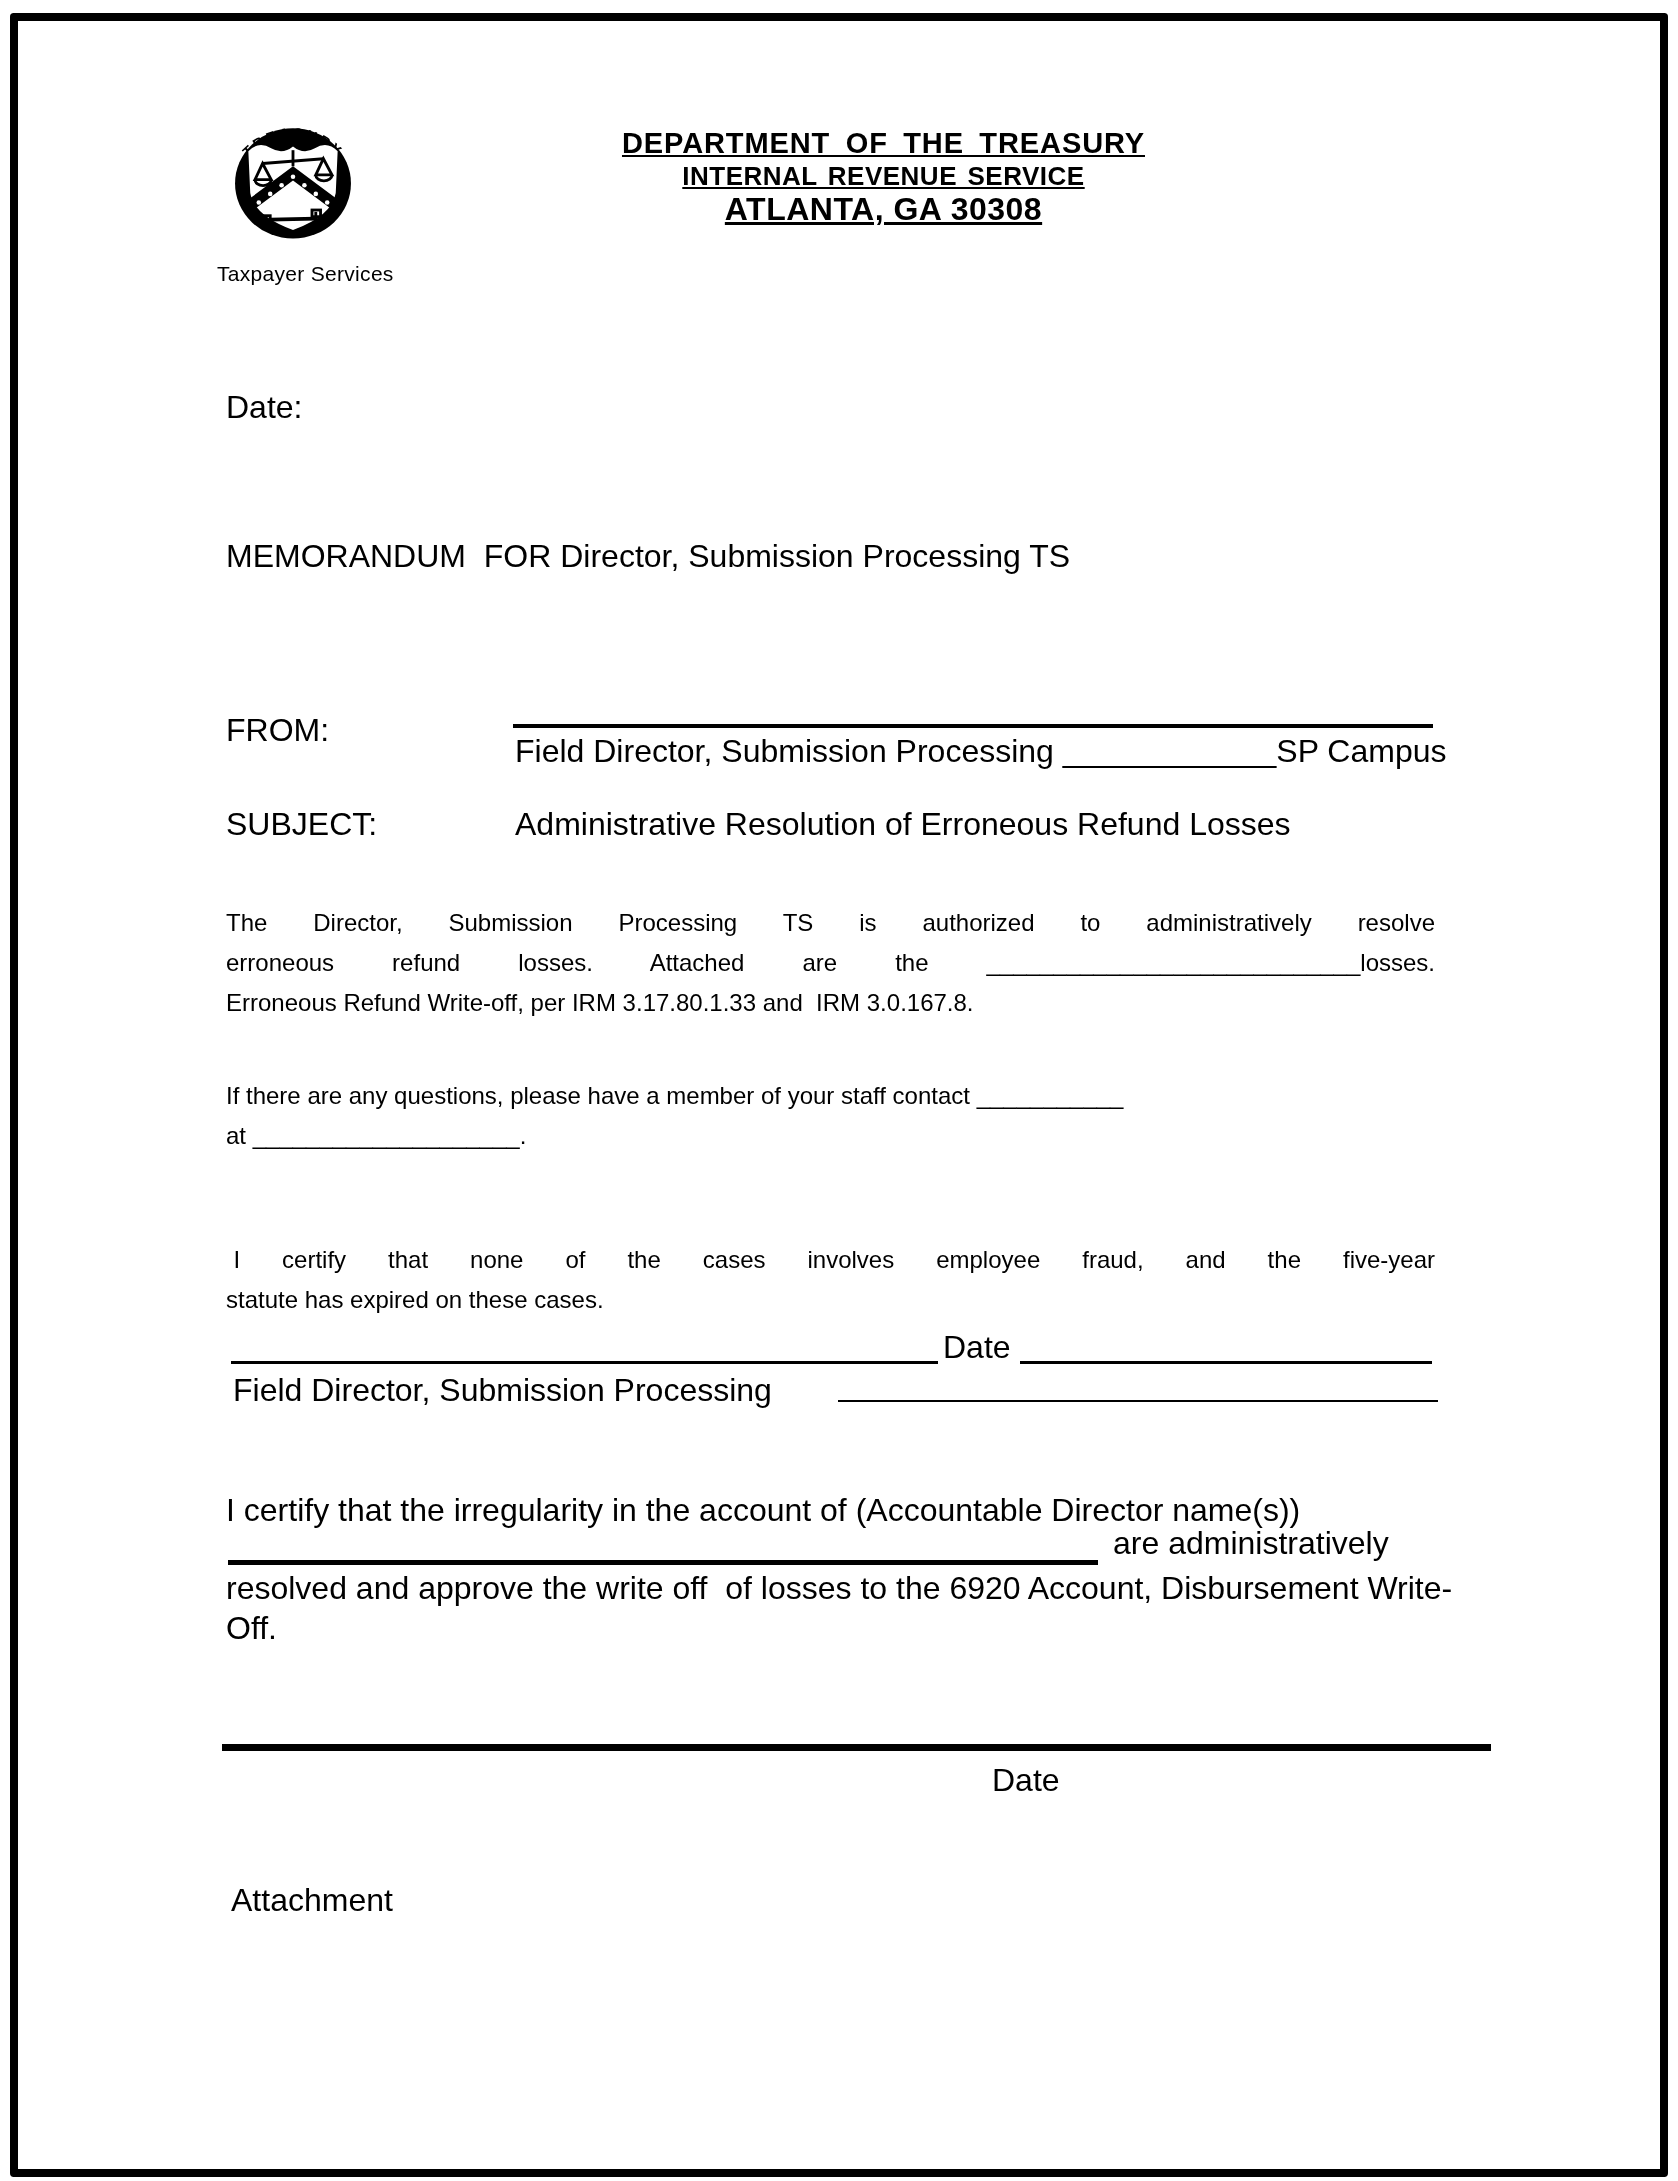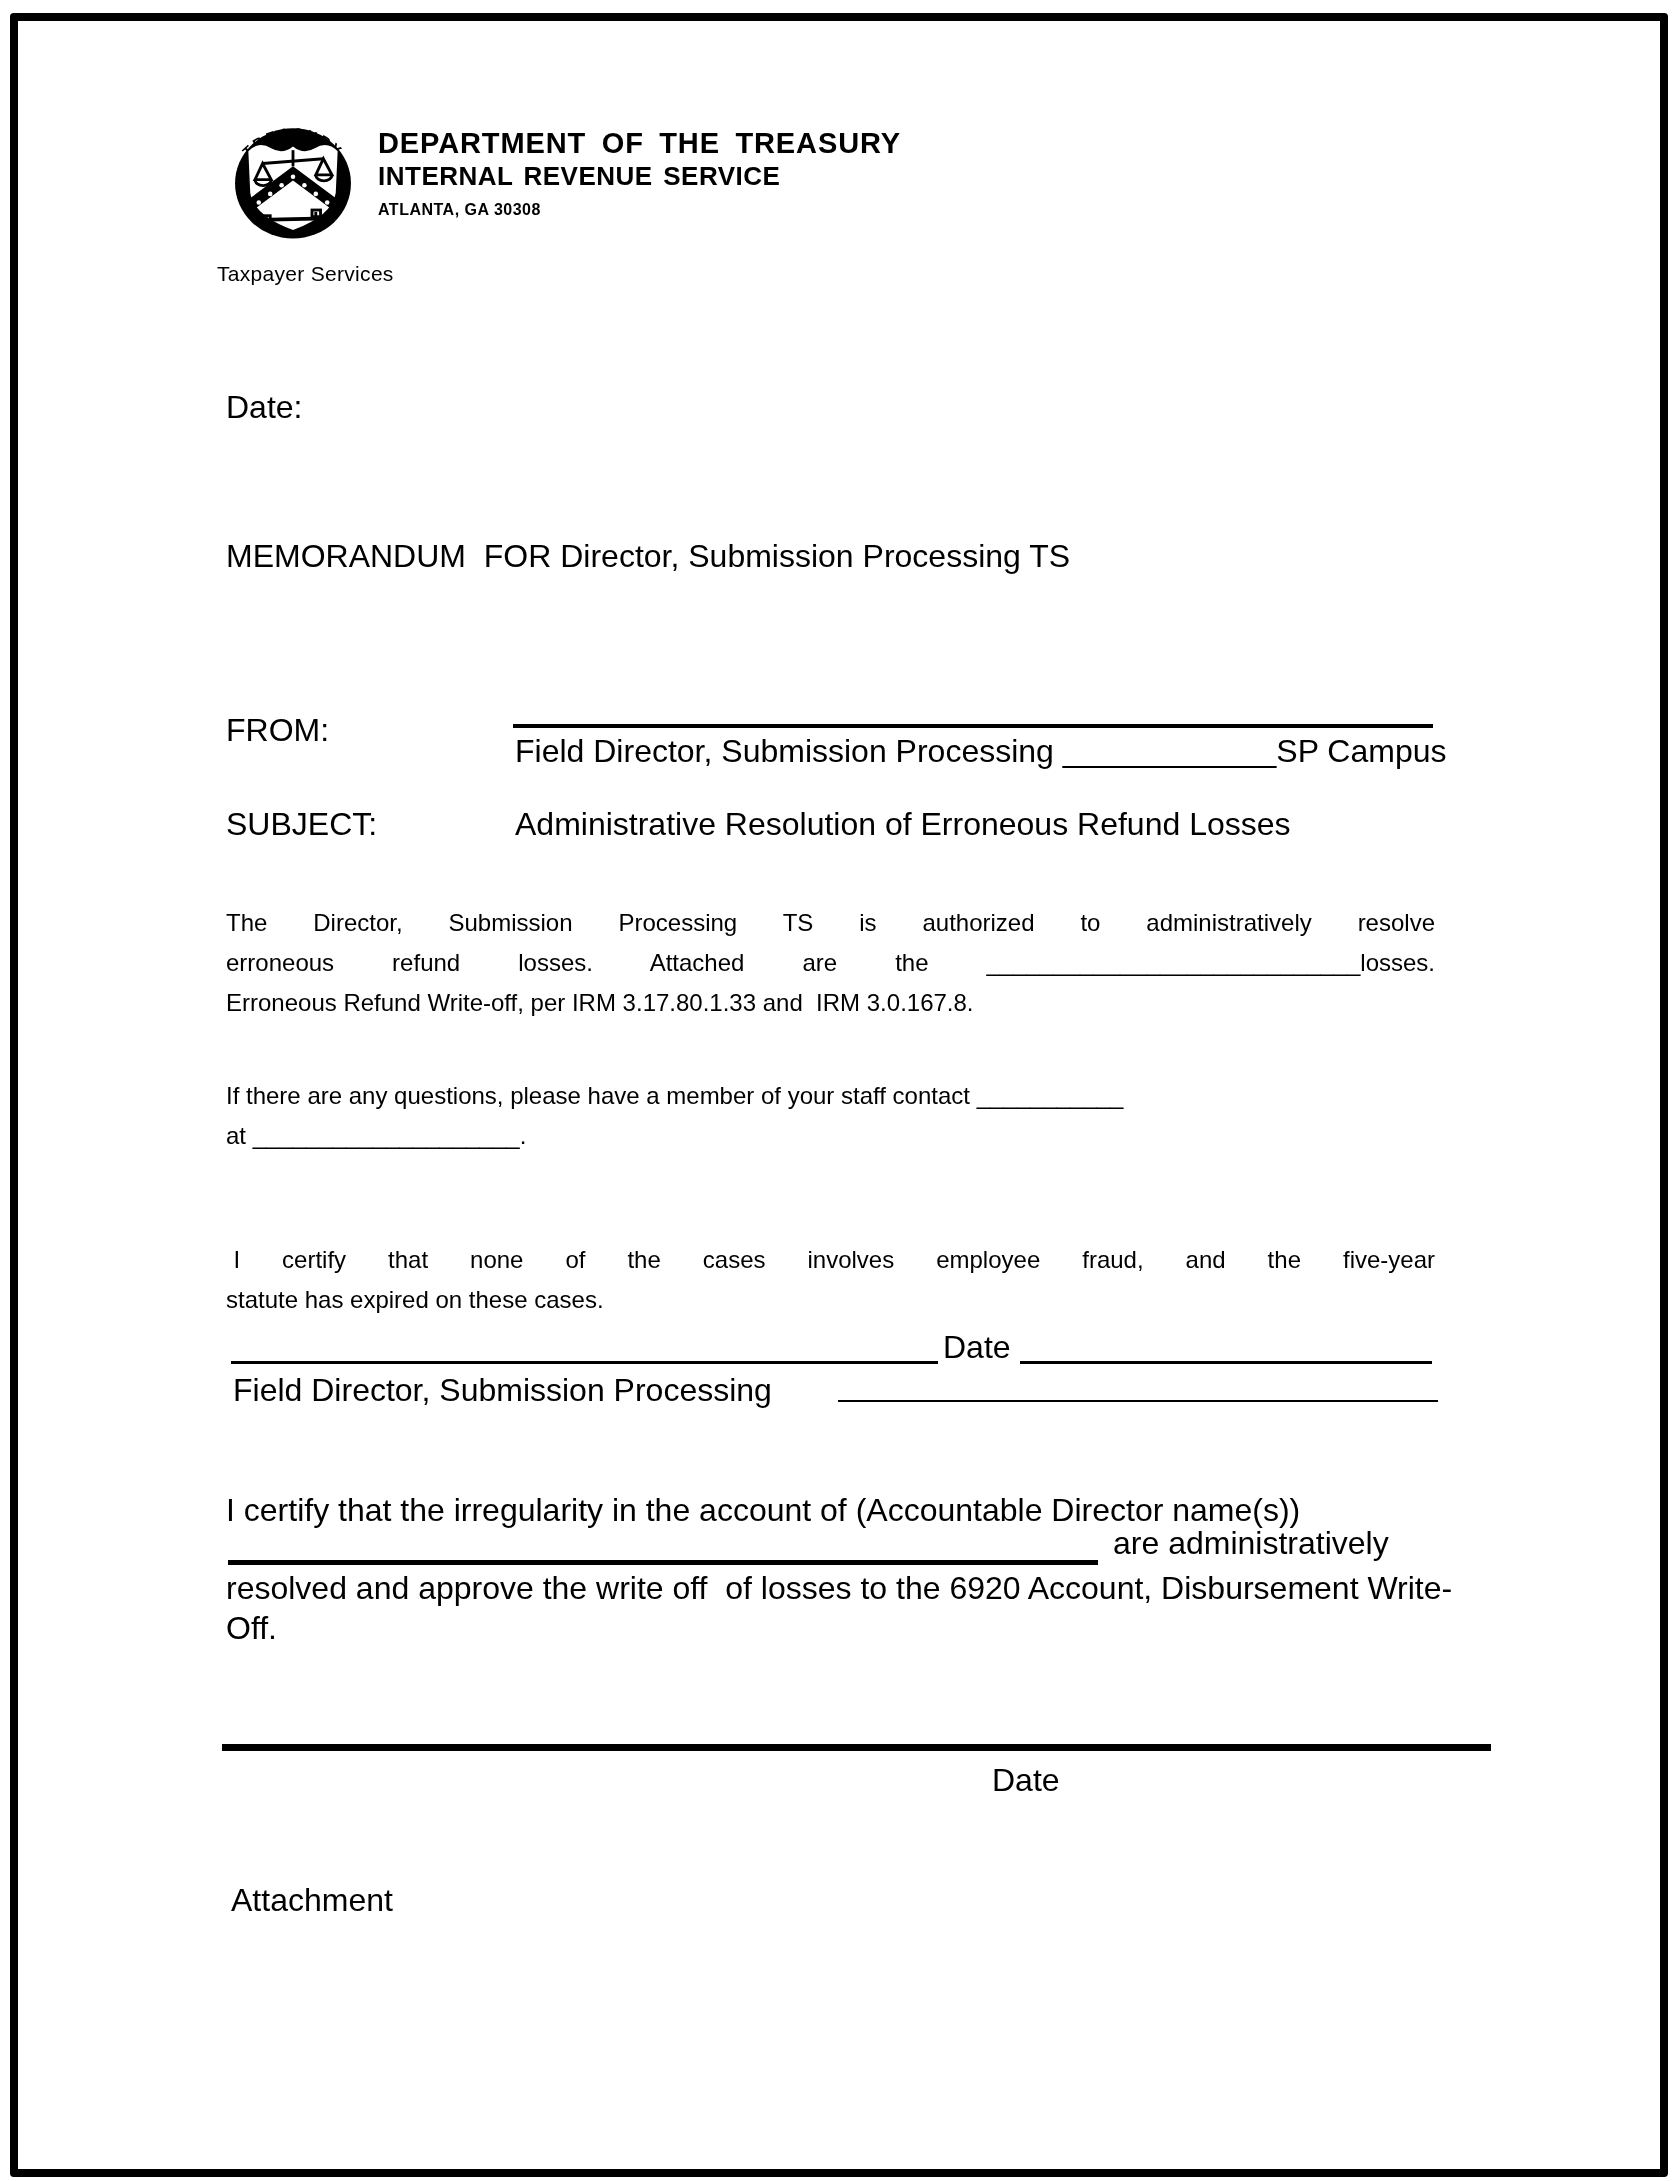--- a/index.html
+++ b/index.html
@@ -8,24 +8,24 @@
     font-family:"Liberation Sans","DejaVu Sans",sans-serif;color:#000;
     overflow:hidden;
   }
   .page-border{
     position:absolute;left:10px;top:13px;width:1642px;height:2148px;
     border:8.3px solid #000;border-radius:3.7px;
   }
   .abs{position:absolute;}
   .t{font-size:32px;line-height:40px;white-space:pre;}
   .just{white-space:normal;text-align:justify;text-align-last:justify;}
-  .hdr{position:absolute;left:378px;top:126px;width:923px;text-align:left;}
+  .hdr{position:absolute;left:422px;top:126px;width:923px;text-align:center;text-decoration:underline;}
   .hdr .l1{font-size:29px;font-weight:bold;letter-spacing:0.9px;word-spacing:6.5px;line-height:34px;}
   .hdr .l2{font-size:26px;font-weight:bold;letter-spacing:0.5px;word-spacing:2.8px;line-height:33px;}
-  .hdr .l3{font-size:16px;font-weight:bold;letter-spacing:0.5px;line-height:33px;}
+  .hdr .l3{font-size:32px;font-weight:bold;letter-spacing:0.5px;line-height:33px;}
   .taxpayer{position:absolute;left:217px;top:262px;font-size:21px;font-weight:normal;letter-spacing:0.3px;}
   .line{position:absolute;background:#000;}
   .blankline{position:absolute;border-bottom:3.7px solid #000;}
   .para{position:absolute;left:226px;width:1209px;}
   .para .ln{font-size:24px;line-height:40px;white-space:pre;}
   .para .ln.just{white-space:normal;}
   .seal{position:absolute;left:217px;top:109px;}
 </style>
 </head>
 <body>

